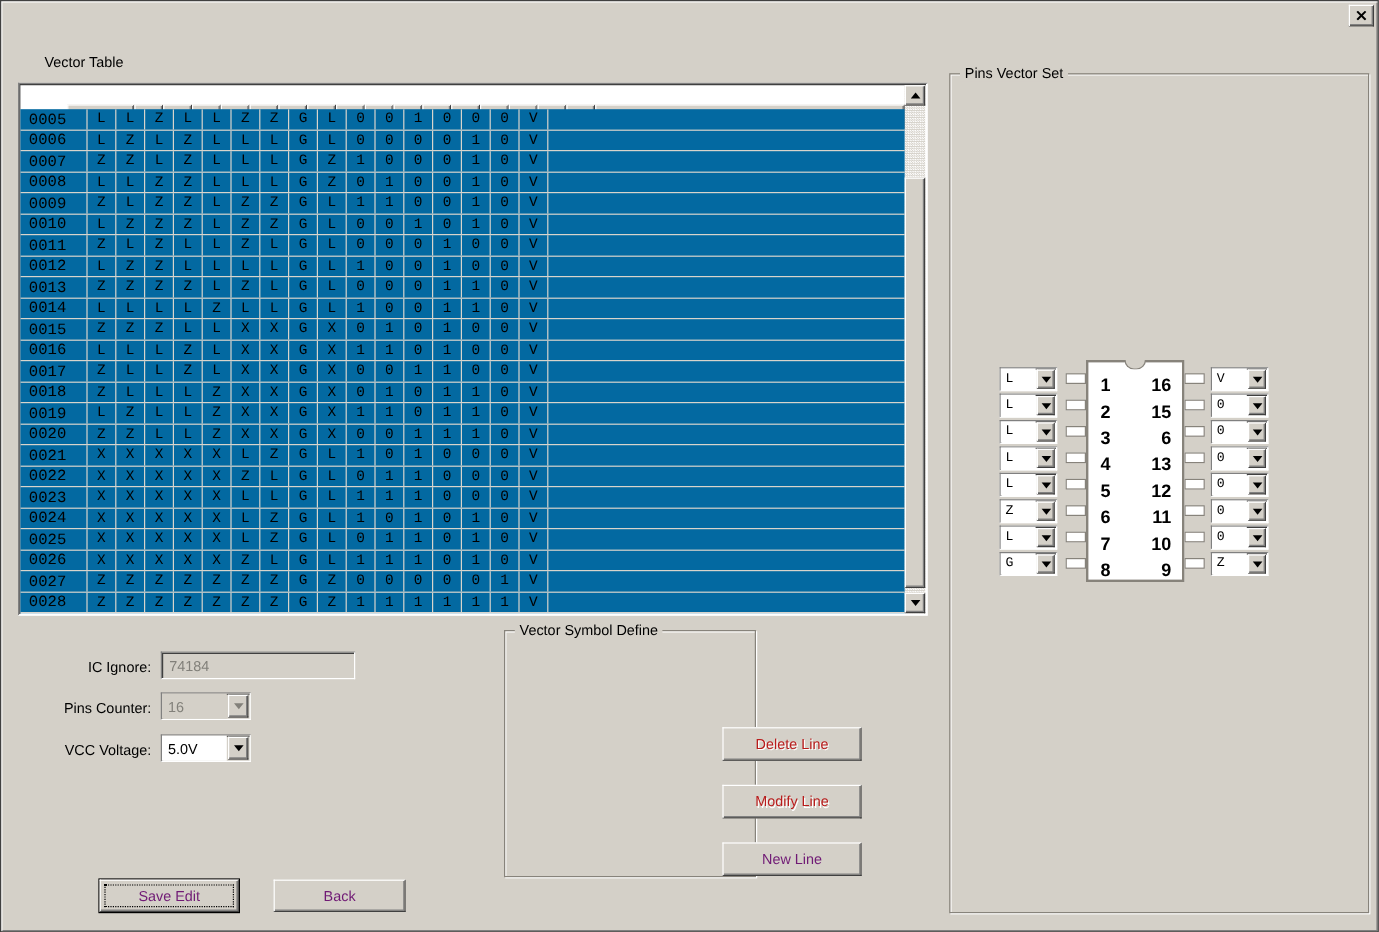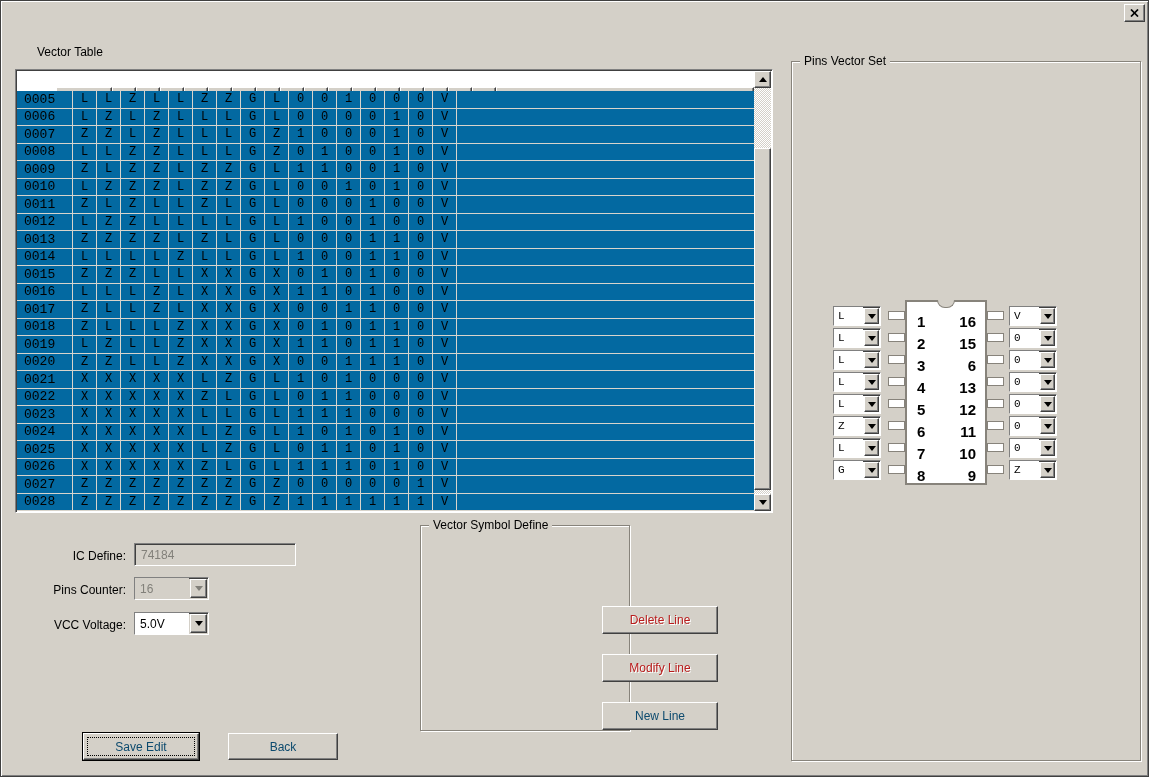--- a/index.html
+++ b/index.html
@@ -106,21 +106,21 @@
     box-shadow: 1px 1px 0 #ffffff, inset 1px 1px 0 #ffffff;
   }
   .groupbox .gtitle {
     position:absolute; top:-8px; left:8px; background:#d4d0c8; padding:0 4px;
     font-size:12px; color:#000;
   }
   .symbol-lines { position:absolute; left:18px; top:28px; font-size:12px; line-height:16px; color:#000; white-space:pre; }
 
   
   .btn {
-    position:absolute; font-size:12px; color:#0c4a6e;
+    position:absolute; font-size:12px; color:#701a75;
     background:#d4d0c8; border:1px solid; border-color:#ffffff #404040 #404040 #ffffff;
     box-shadow: inset -1px -1px 0 #808080;
     display:flex; align-items:center; justify-content:center;
   }
   .btn.disabled { color:#b91c1c; text-shadow:1px 1px 0 #ffffff; }
   .btn.default-focused { box-shadow: 0 0 0 1px #000, inset -1px -1px 0 #808080; }
   .btn.default-focused::after {
     content:""; position:absolute; left:3px; top:3px; right:3px; bottom:3px;
     border:1px dotted #000;
   }
@@ -695,21 +695,21 @@
       <div class="sb-btn sb-up">
           <span class="tri-up"></span>
         </div>
       <div class="sb-thumb"></div>
       <div class="sb-btn sb-down">
           <span class="tri-down"></span>
         </div>
     </div>
   </div>
 
-  <div class="field-label" style="top:548px;">IC Define:</div>
+  <div class="field-label" style="top:548px;">IC Ignore:</div>
   <div class="textbox bevel-in" style="left:133px; top:542px; width:162px;">
     <span>74184</span>
   </div>
 
   <div class="field-label" style="top:582px;">Pins Counter:</div>
   <div class="combo disabled bevel-in" style="left:133px; top:576px; width:75px;">
     <span class="field">16</span>
     <span class="drop">
         <span class="tri-down gray"></span>
       </span>

